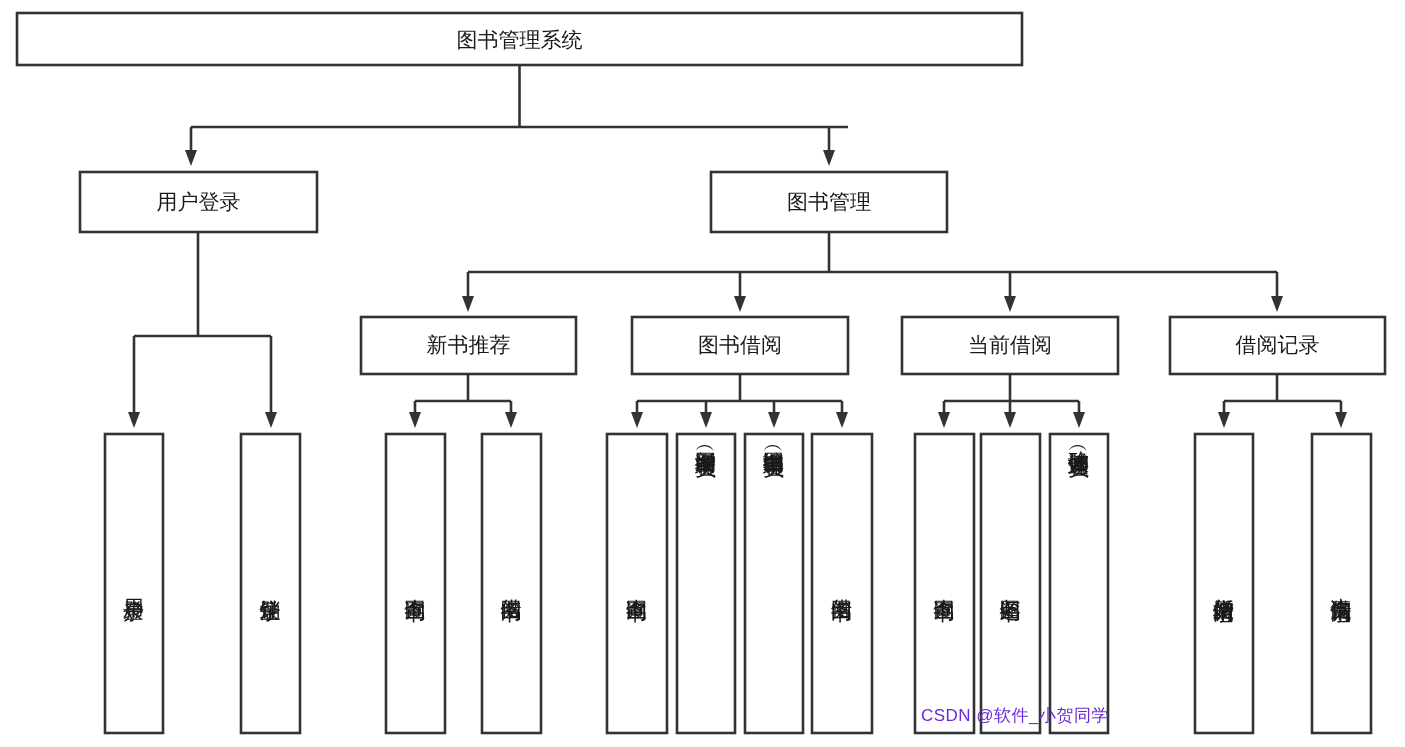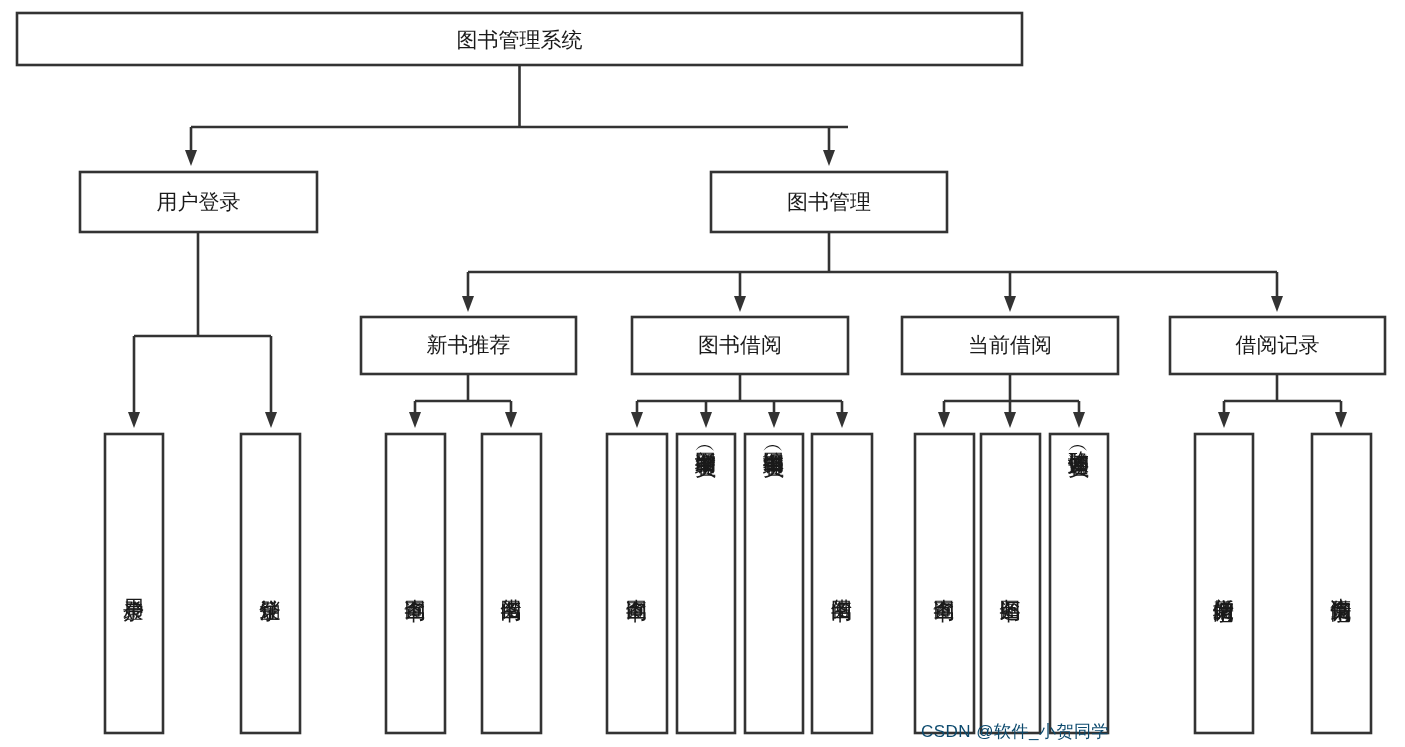--- a/index.html
+++ b/index.html
@@ -62,24 +62,24 @@
   .leaf-label-wrap {
     position: absolute;
     display: flex;
     align-items: center;
     justify-content: center;
     pointer-events: none;
   }
   .watermark {
     position: absolute;
     right: 10px;
-    bottom: 4px;
+    bottom: 20px;
     font-family: "Liberation Sans", "DejaVu Sans", sans-serif;
     font-size: 17px;
-    color: #0c4a6e;
+    color: #6d28d9;
     white-space: nowrap;
     letter-spacing: 0.5px;
   }
 </style>
 </head>
 <body>
 
 <div id="diagram-root">
 
   <svg id="tree-svg" viewBox="0 0 1405 747">

